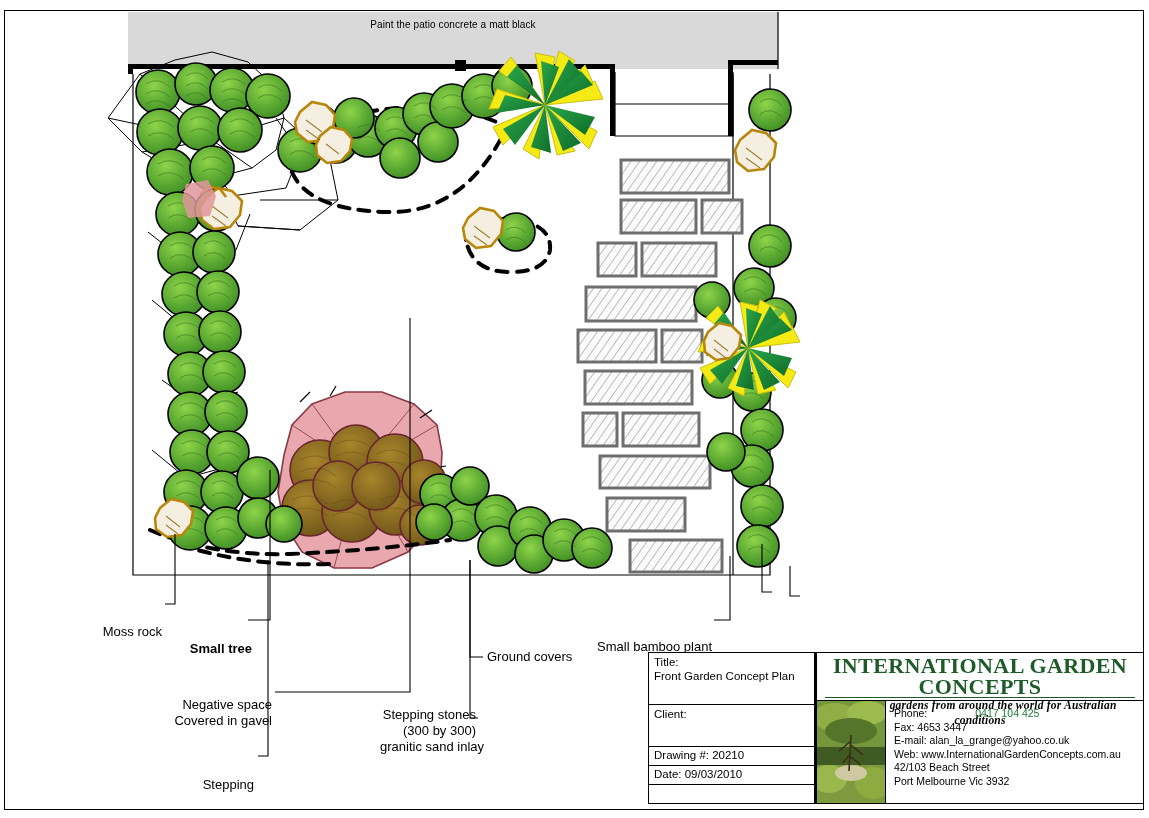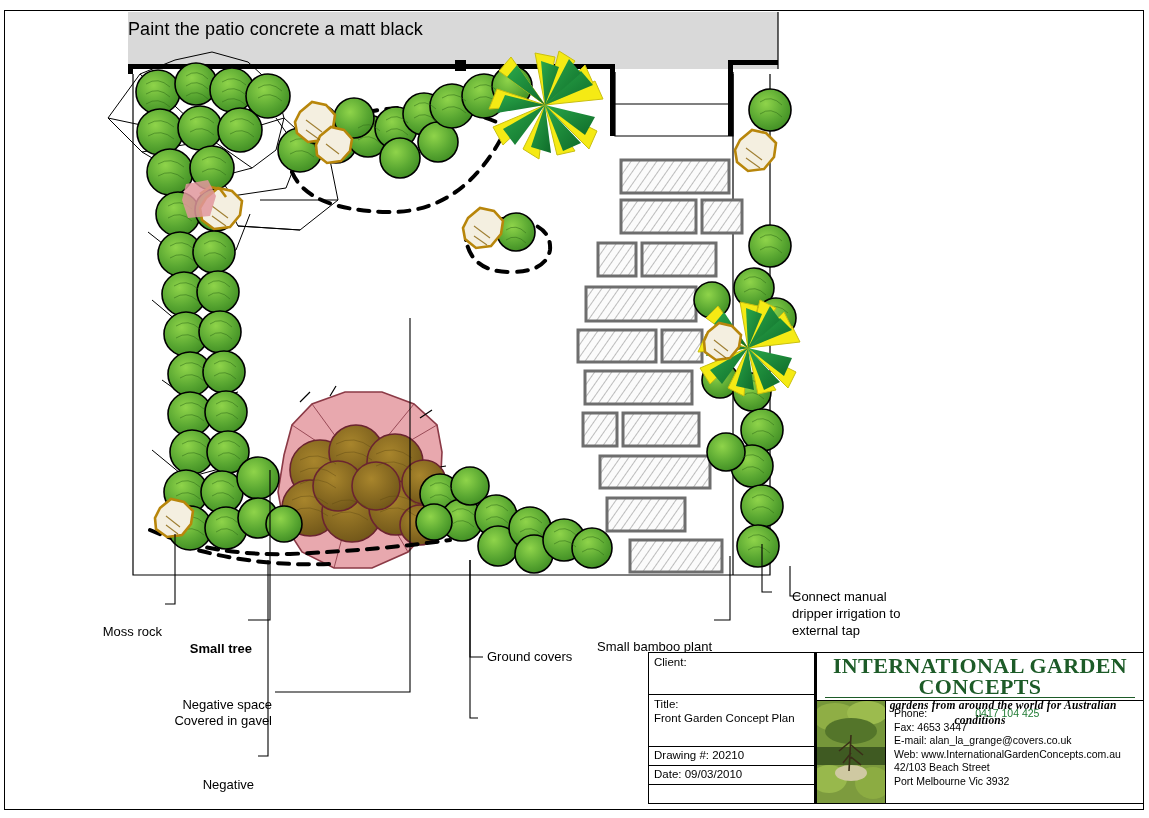--- a/index.html
+++ b/index.html
@@ -7,22 +7,22 @@
        font-family:"Liberation Sans",sans-serif;color:#000;}
   #page{position:absolute;inset:0;}
 
   
   .sheet-border{position:absolute;left:4px;top:10px;width:1140px;height:800px;
       border:1.5px solid #000;box-sizing:border-box;}
 
   
   .patio{position:absolute;left:128px;top:12px;width:650px;height:57px;
       background:#d9d9d9;}
-  .patio-label{position:absolute;left:128px;top:19px;width:650px;text-align:left;
-      font-size:18px;letter-spacing:.1px;}
+  .patio-label{position:absolute;left:128px;top:19px;width:650px;text-align:center;
+      font-size:10px;letter-spacing:.1px;}
 
   
   .wall{position:absolute;background:#000;}
 
   svg.ov{position:absolute;left:0;top:0;width:1149px;height:818px;overflow:visible;}
 
   
   .titleblock{position:absolute;left:648px;top:652px;width:496px;height:152px;
       border:1.5px solid #000;box-sizing:border-box;background:#fff;}
   .tb-left{position:absolute;left:0;top:0;width:168px;height:100%;
@@ -393,37 +393,37 @@
       <path d="M730 556 L730 620 L714 620"></path>
       <path d="M790 566 L790 596 L800 596"></path>
       <path d="M610 575 L610 575"></path>
     </g>
   </svg>
 
   <div class="ann r" style="left:20px;top:592px;width:142px;">Moss rock</div>
   <div class="ann r" style="left:128px;top:609px;width:124px;font-weight:bold;">Small tree</div>
   <div class="ann r" style="left:120px;top:665px;width:152px;text-align:right;">Negative space
 Covered in gavel</div>
-  <div class="ann r" style="left:120px;top:745px;width:134px;">Negative</div>
+  <div class="ann r" style="left:120px;top:745px;width:134px;">Stepping</div>
   <div class="ann" style="left:487px;top:649px;">Ground covers</div>
   <div class="ann r" style="left:440px;top:675px;width:34px;text-align:right;"></div>
   <div class="ann c" style="left:448px;top:675px;width:30px;"></div>
+  <div class="ann r" style="left:380px;top:675px;width:96px;line-height:16px;">Stepping stones
+(300 by 300)
+granitic sand inlay</div>
   <div class="ann r" style="left:570px;top:607px;width:142px;">Small bamboo plant</div>
-  <div class="ann" style="left:792px;top:588px;line-height:17px;">Connect manual
-dripper irrigation to
-external tap</div>
 
   <div class="titleblock">
     <div class="tb-left">
-      <div class="tb-cell tb-c2">
-        <div>Client:</div>
-      </div>
       <div class="tb-cell tb-c1">
         <div>Title:</div>
         <div>Front Garden Concept Plan</div>
+      </div>
+      <div class="tb-cell tb-c2">
+        <div>Client:</div>
       </div>
       <div class="tb-cell tb-c3">Drawing #: 20210</div>
       <div class="tb-cell tb-c4">Date: 09/03/2010</div>
       <div class="tb-cell tb-c5">Scale: 1:50 on A3</div>
     </div>
 
     <div class="tb-right">
       <div class="logo-wrap">
         <span class="logo-name">INTERNATIONAL GARDEN CONCEPTS</span>
         <span class="logo-tag">Creating  gardens  from around the world for Australian conditions</span>
@@ -441,21 +441,21 @@
             <ellipse cx="12" cy="78" rx="18" ry="14" fill="#98b84c"></ellipse>
             <ellipse cx="56" cy="82" rx="18" ry="16" fill="#8cac42"></ellipse>
             <ellipse cx="34" cy="72" rx="16" ry="8" fill="#cfc9a2"></ellipse>
             <path d="M34 34 L32 70 M34 40 L22 50 M34 44 L46 54 M34 52 L26 62 M34 56 L44 64" stroke="#3a2e18" stroke-width="1.6" fill="none"></path>
             <ellipse cx="34" cy="57" rx="1" ry="1" fill="#3a2e18"></ellipse>
           </svg>
         </div>
         <div class="contact">
           <div><span>Phone: </span><span class="ph-num">0417 104 425</span></div>
           <div>Fax: 4653 3447</div>
-          <div>E-mail: alan_la_grange@covers.co.uk</div>
+          <div>E-mail: alan_la_grange@yahoo.co.uk</div>
           <div>Web: www.InternationalGardenConcepts.com.au</div>
           <div class="addr">42/103 Beach Street</div>
           <div>Port Melbourne Vic 3932</div>
         </div>
       </div>
     </div>
   </div>
 
 </div>
 

